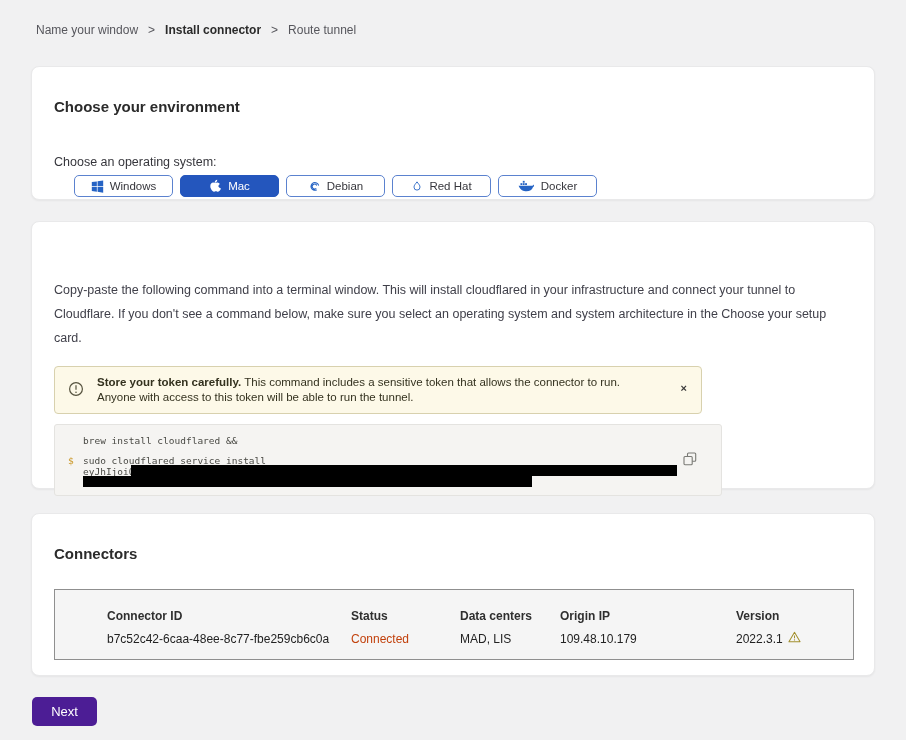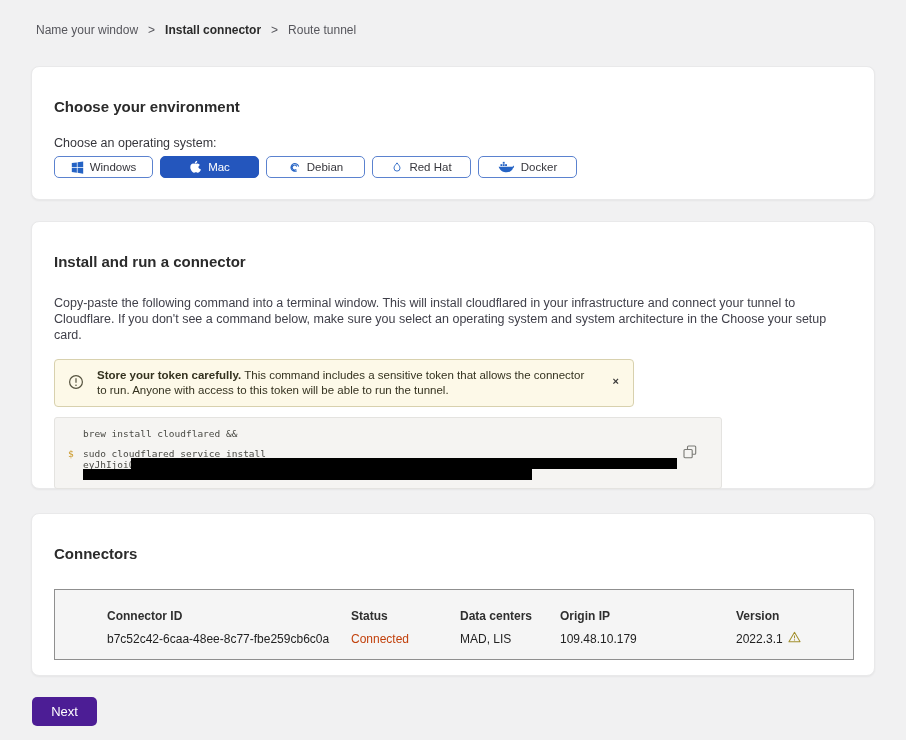--- a/index.html
+++ b/index.html
@@ -21,35 +21,35 @@
     width:844px; margin:0 0 0 31px; background:#fff;
     border:1px solid #e9e9ea; border-radius:8px;
     box-shadow:0 1px 2px rgba(0,0,0,0.05);
   }
   .card-1 { margin-top:29px; height:134px; padding:31px 22px 0 22px; }
   .card-2 { margin-top:21px; height:268px; padding:31px 30px 0 22px; }
   .card-3 { margin-top:24px; height:163px; padding:31px 22px 0 22px; }
   .card-title { font-size:15px; font-weight:bold; color:#2b2b2b; }
 
   
-  .os-label { margin-top:21px; font-size:12.5px; color:#36363c; }
-  .os-row { margin-top:6px; display:flex; gap:7px; }
+  .os-label { margin-top:40px; font-size:12.5px; color:#36363c; }
+  .os-row { margin-top:6px; display:flex; gap:7px;margin-left:20px; }
   .os-btn {
     width:99px; height:22px; border:1px solid #5b82cf; border-radius:5px;
     background:#fff; display:flex; align-items:center; justify-content:center;
     gap:6px; font-size:11.5px; color:#36363c; cursor:pointer;
     font-family:"Liberation Sans", sans-serif;
   }
   .os-btn.selected { background:#2456bd; border-color:#2456bd; color:#fff; }
   .os-btn svg { display:block; }
 
   
-  .install-desc { margin-top:25px; font-size:12.5px; line-height:16px; color:#40404a; }
+  .install-desc { margin-top:25px; font-size:12.5px; line-height:24px; color:#40404a; }
   .warning-banner {
-    margin-top:16px; width:580px; min-height:46px;
+    margin-top:16px; width:648px; min-height:46px;
     background:#fdf9e8; border:1px solid #d8d1ae; border-radius:4px;
     position:relative; padding:8px 44px 8px 42px;
     font-size:11.5px; line-height:15px; color:#34321f;
   }
   .warning-banner .w-icon { position:absolute; left:13px; top:14px; }
   .warning-banner .close {
     position:absolute; right:14px; top:16px; font-size:11px; font-weight:bold;
     color:#3a3a3a; cursor:pointer; line-height:11px;
   }
   .code-block {
@@ -154,21 +154,20 @@
           </svg>
       </span>
       <span>Docker</span>
     </button>
 
   </div>
 </section>
 
 
 <section class="card card-2">
-  <h2 class="card-title">Install and run a connector</h2>
   <p class="install-desc">Copy-paste the following command into a terminal window. This will install cloudflared in your infrastructure and connect your tunnel to Cloudflare. If you don't see a command below, make sure you select an operating system and system architecture in the Choose your setup card.</p>
 
   <div class="warning-banner">
     <span class="w-icon">
       <svg width="16" height="16" viewBox="0 0 16 16" fill="none" stroke="#56533f" stroke-width="1.2">
           <circle cx="8" cy="8" r="6.4"></circle>
           <line x1="8" y1="4.3" x2="8" y2="8.8"></line>
           <circle cx="8" cy="11.2" r="0.8" fill="#56533f" stroke="none"></circle>
         </svg>
     </span>

